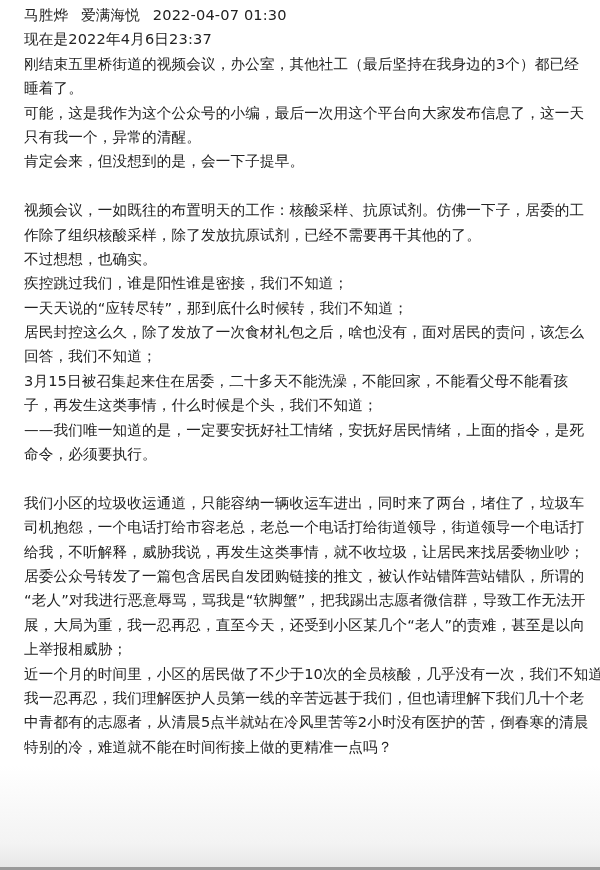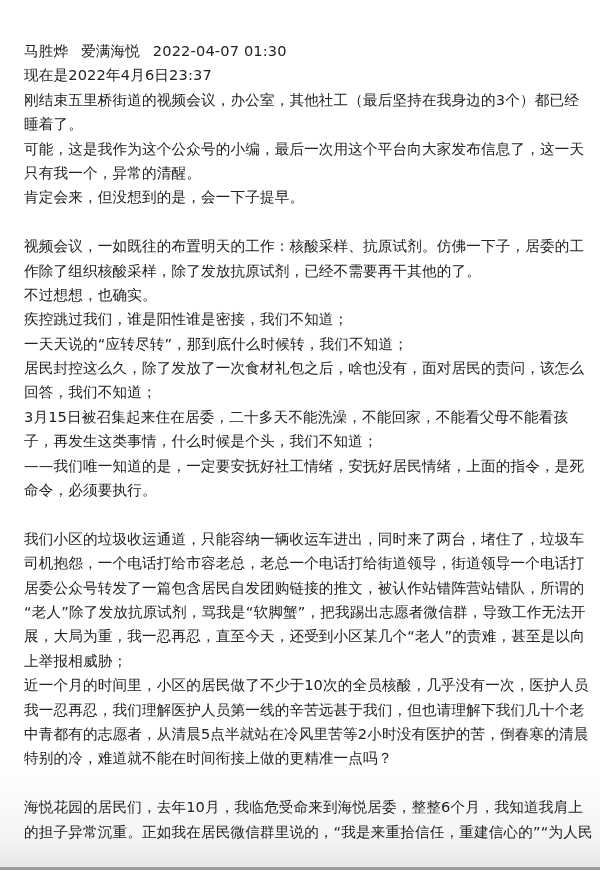--- a/index.html
+++ b/index.html
@@ -24,21 +24,20 @@
       background: linear-gradient(to bottom, #ffffff 0%, #ffffff 88%, #f3f3f3 97%, #e6e6e6 100%);
     }
     .content {
       position: absolute;
       left: 24px;
       top: 3px;
       width: 556px;
       font-size: 14.6px;
       line-height: 24.4px;
       letter-spacing: 0.15px;
-      margin-top: 36px;
     }
     .line {
       white-space: nowrap;
       height: 24.4px;
     }
     .blank {
       height: 24.4px;
     }
     .header-line .author { margin-right: 8px; }
     .header-line .account { margin-right: 8px; }
@@ -86,32 +85,29 @@
       <div class="line">子，再发生这类事情，什么时候是个头，我们不知道；</div>
       <div class="line">——我们唯一知道的是，一定要安抚好社工情绪，安抚好居民情绪，上面的指令，是死</div>
       <div class="line">命令，必须要执行。</div>
     </div>
 
     <div class="blank"></div>
 
     <div>
       <div class="line">我们小区的垃圾收运通道，只能容纳一辆收运车进出，同时来了两台，堵住了，垃圾车</div>
       <div class="line">司机抱怨，一个电话打给市容老总，老总一个电话打给街道领导，街道领导一个电话打</div>
+      <div class="line">给我，不听解释，威胁我说，再发生这类事情，就不收垃圾，让居民来找居委物业吵；</div>
       <div class="line">居委公众号转发了一篇包含居民自发团购链接的推文，被认作站错阵营站错队，所谓的</div>
-      <div class="line">“老人”除了发放抗原试剂，骂我是“软脚蟹”，把我踢出志愿者微信群，导致工作无法开</div>
+      <div class="line">“老人”对我进行恶意辱骂，骂我是“软脚蟹”，把我踢出志愿者微信群，导致工作无法开</div>
       <div class="line">展，大局为重，我一忍再忍，直至今天，还受到小区某几个“老人”的责难，甚至是以向</div>
       <div class="line">上举报相威胁；</div>
-      <div class="line">近一个月的时间里，小区的居民做了不少于10次的全员核酸，几乎没有一次，医护人员</div>
+      <div class="line">近一个月的时间里，小区的居民做了不少于10次的全员核酸，几乎没有一次，我们不知道</div>
       <div class="line">我一忍再忍，我们理解医护人员第一线的辛苦远甚于我们，但也请理解下我们几十个老</div>
       <div class="line">中青都有的志愿者，从清晨5点半就站在冷风里苦等2小时没有医护的苦，倒春寒的清晨</div>
       <div class="line">特别的冷，难道就不能在时间衔接上做的更精准一点吗？</div>
     </div>
 
     <div class="blank"></div>
 
-    <div>
-      <div class="line">海悦花园的居民们，去年10月，我临危受命来到海悦居委，整整6个月，我知道我肩上</div>
-      <div class="line">的担子异常沉重。正如我在居民微信群里说的，“我是来重拾信任，重建信心的”“为人民</div>
-    </div>
 
   </div>
   <div class="bottom-shade"></div>
 </div>
 
 </body></html>

